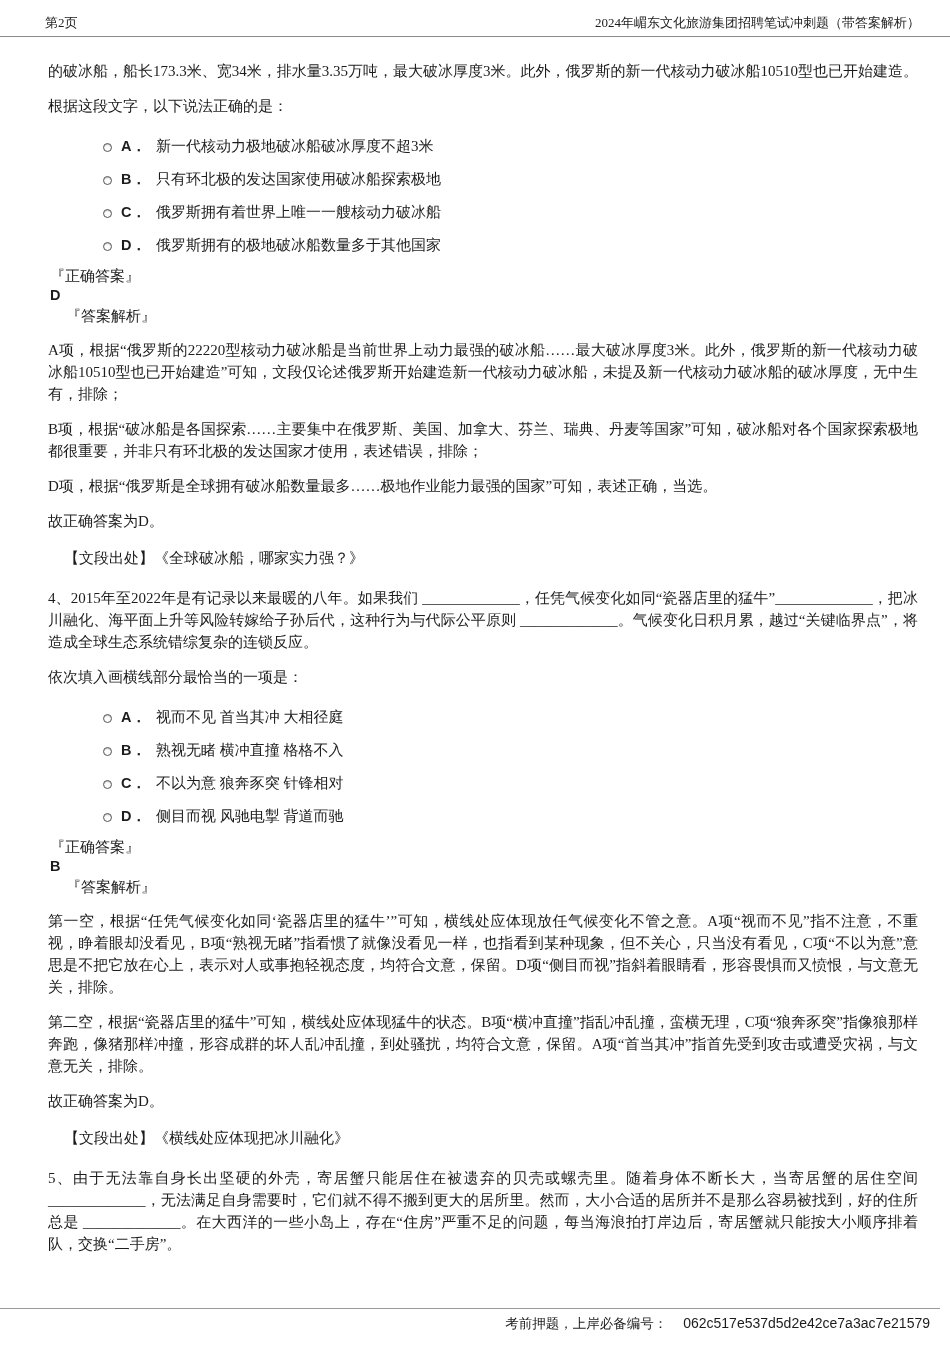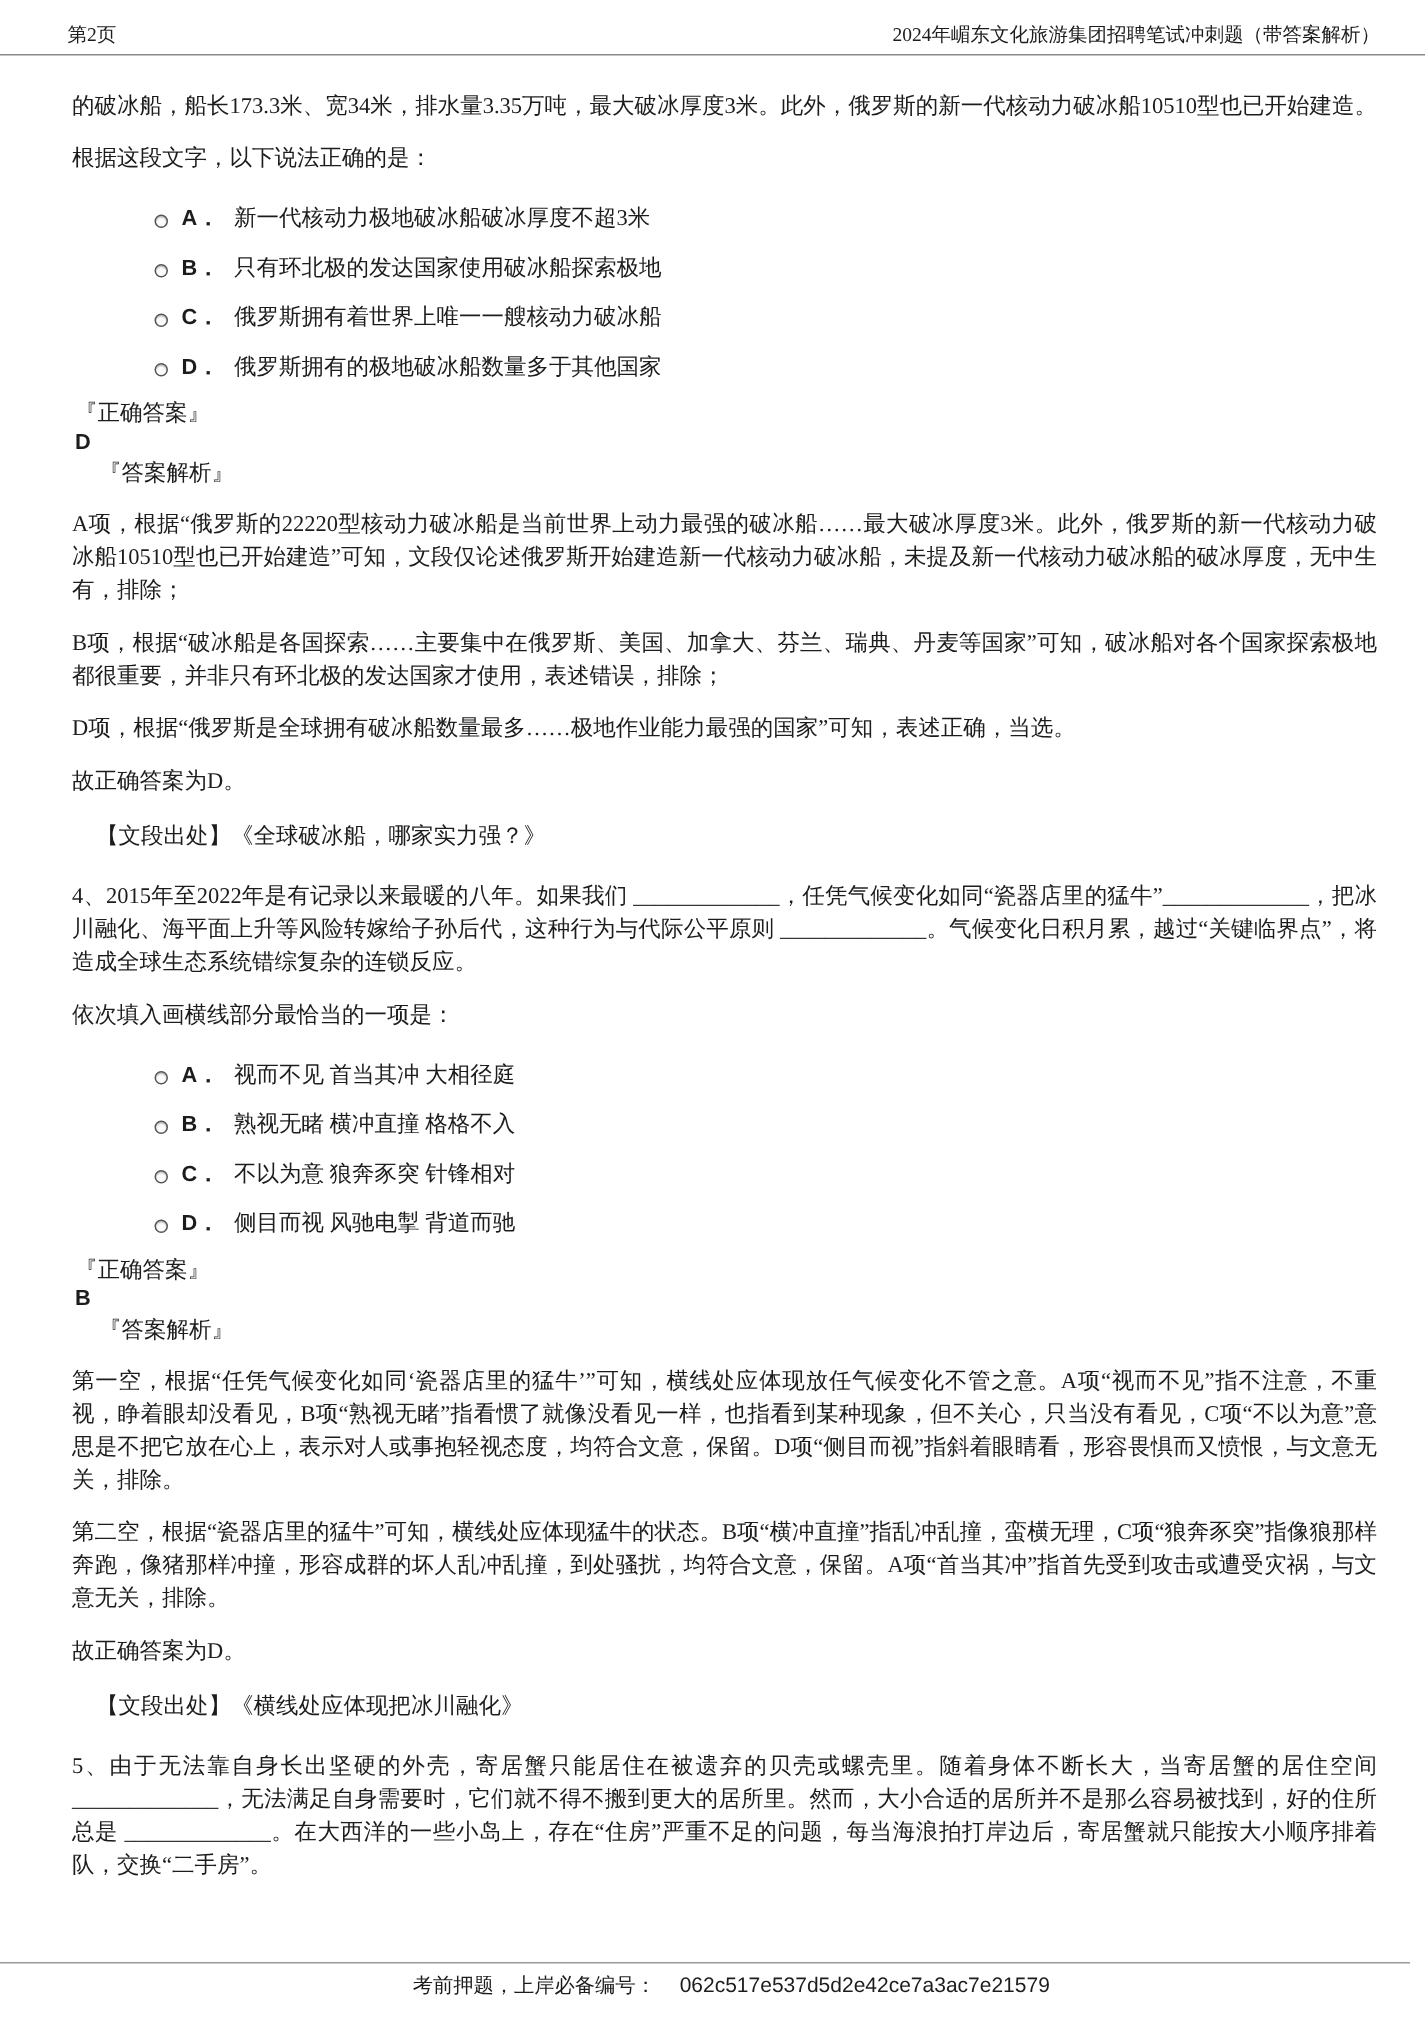--- a/index.html
+++ b/index.html
@@ -69,21 +69,21 @@
   .source { margin: 15px 0 18px 16px; }
   
   .footer {
     position: absolute;
     left: 0; right: 0; bottom: 0;
     background: #ffffff;
     padding: 6px 10px 12px 45px;
     margin: 0 10px 0 0;
     border-top: 1px solid #999;
     display: flex;
-    justify-content: center;
+    justify-content: flex-end;
     align-items: flex-start;
     font-size: 13.5px;
   }
   .footer .serial {
     display: flex;
     align-items: baseline;
     gap: 16px;
   }
   .footer .serial-value {
     font-family: "Liberation Sans", "DejaVu Sans", sans-serif;

